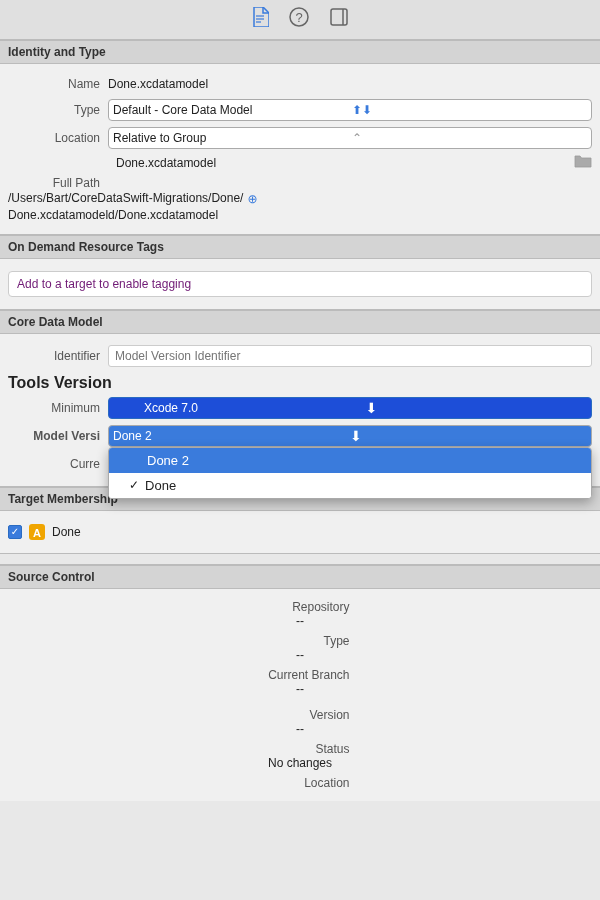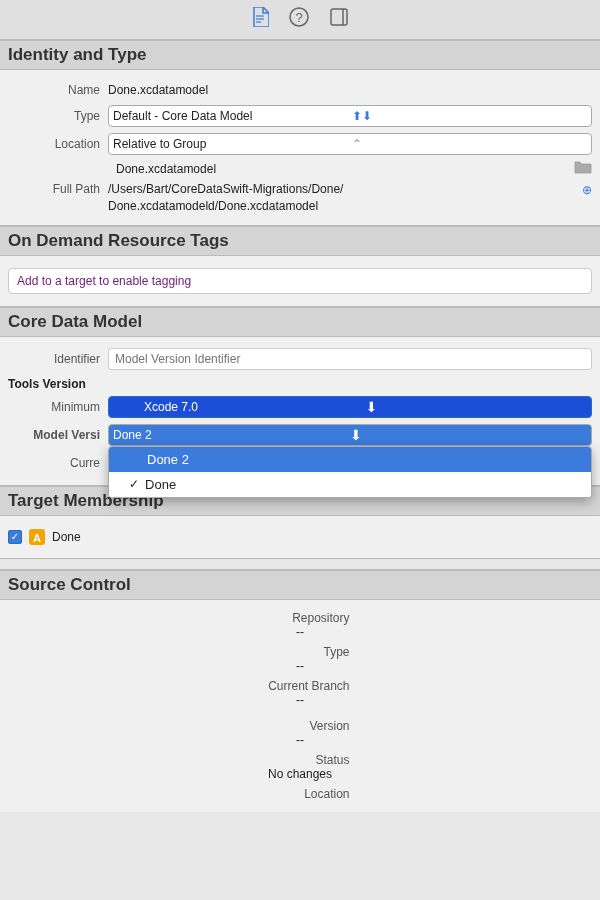--- a/index.html
+++ b/index.html
@@ -30,21 +30,21 @@
     .toolbar-icon.active {
       color: #3a7bdc;
     }
 
     
     .section-header {
       background: #d4d4d4;
       border-top: 1px solid #bbb;
       border-bottom: 1px solid #bbb;
       padding: 4px 8px;
-      font-size: 17px;
+      font-size: 12px;
       font-weight: 600;
       color: #333;
     }
 
     .section-body {
       background: #f0f0f0;
       padding: 8px 0;
     }
 
     
@@ -108,20 +108,21 @@
       padding-right: 8px;
       font-size: 12px;
       flex-shrink: 0;
     }
 
     
     .full-path-row {
       display: flex;
       align-items: flex-start;
       padding: 2px 8px;
+      flex-direction: column;
     }
     .full-path-label {
       text-align: right;
       color: #555;
       min-width: 100px;
       padding-right: 8px;
       font-size: 12px;
       flex-shrink: 0;
       padding-top: 1px;
     }
@@ -295,21 +296,21 @@
     }
 
     .divider {
       height: 1px;
       background: #bbb;
     }
 
     .tools-version-label {
       font-weight: 600;
       padding: 4px 8px 2px 8px;
-      font-size: 12px;
+      font-size: 16px;
     }
     .model-version-label {
       font-weight: 600;
       display: inline;
     }
   </style>
 </head>
 <body>
 
 <div class="toolbar">

